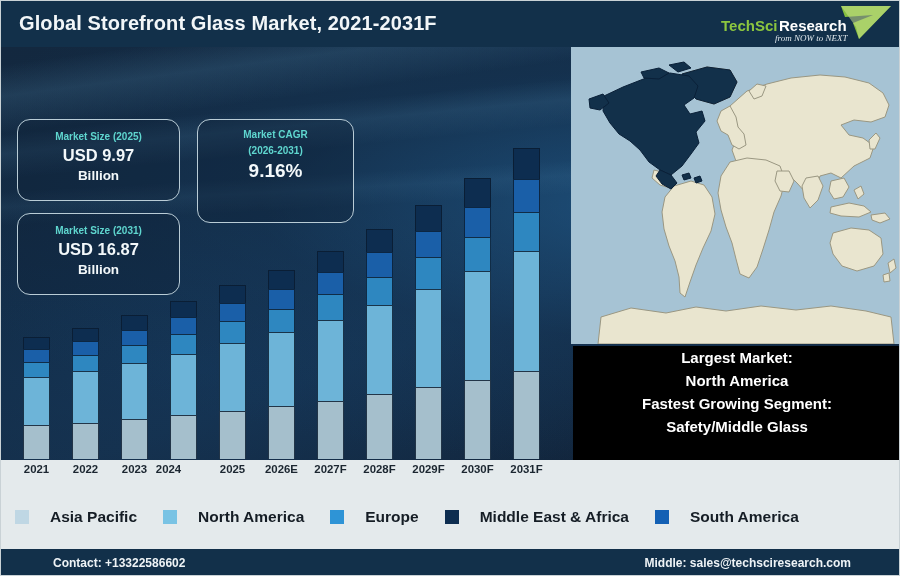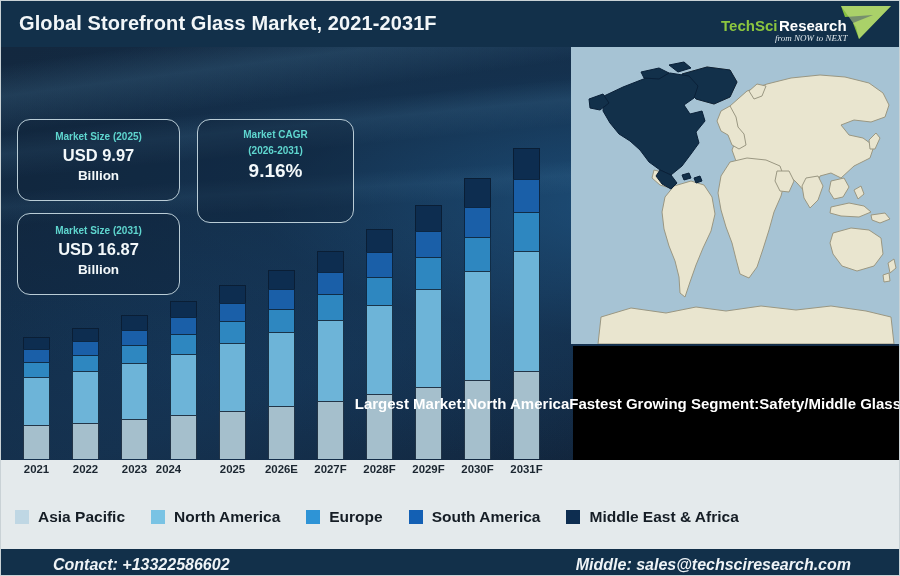--- a/index.html
+++ b/index.html
@@ -147,22 +147,23 @@
   .map-panel svg { display: block; }
 
   
   .info-box {
     position: absolute;
     left: 572px; top: 345px;
     width: 328px; height: 114px;
     background: #000000;
     color: #ffffff;
     display: flex;
+    flex-direction: column;
     align-items: center;
-    justify-content: flex-end;
+    justify-content: flex-start;
     box-sizing: border-box;
   }
   .info-line {
     font-size: 15px;
     font-weight: bold;
     line-height: 23px;
     text-align: center;
     white-space: nowrap;
   }
 
@@ -174,20 +175,21 @@
     background: #e4eaec;
     display: flex;
     align-items: center;
     padding-left: 14px;
     box-sizing: border-box;
   }
   .legend-item {
     display: flex;
     align-items: center;
     margin-right: 26px;
+    gap: 12px;
   }
   .legend-swatch {
     width: 14px; height: 14px;
     margin-right: 9px;
     flex: none;
   }
   .legend-label {
     font-size: 15.5px;
     font-weight: bold;
     color: #151d25;
@@ -197,22 +199,21 @@
   
   .footer {
     position: absolute;
     left: 0; top: 548px;
     width: 900px; height: 28px;
     background: #12304a;
   }
   .footer-text {
     position: absolute;
     top: 7px;
-    font-size: 16px;
-    font-style: italic;
+    font-size: 12px;
     font-weight: bold;
     color: #eef3f6;
     white-space: nowrap;
   }
   #footer-contact { left: 52px; }
   #footer-email   { right: 50px; }
 </style>
 </head>
 <body>
 
@@ -423,26 +424,26 @@
       </div>
       <div class="legend-item">
         <span class="legend-swatch" style="background: rgb(121, 195, 228);"></span>
         <span class="legend-label">North America</span>
       </div>
       <div class="legend-item">
         <span class="legend-swatch" style="background: rgb(46, 148, 214);"></span>
         <span class="legend-label">Europe</span>
       </div>
       <div class="legend-item">
+        <span class="legend-swatch" style="background: rgb(13, 45, 80);"></span>
+        <span class="legend-label">Middle East &amp; Africa</span>
+      </div>
+      <div class="legend-item">
         <span class="legend-swatch" style="background: rgb(19, 96, 180);"></span>
         <span class="legend-label">South America</span>
-      </div>
-      <div class="legend-item">
-        <span class="legend-swatch" style="background: rgb(13, 45, 80);"></span>
-        <span class="legend-label">Middle East &amp; Africa</span>
       </div>
     </div>
 
   <div class="footer">
     <div class="footer-text" id="footer-contact">Contact: +13322586602</div>
     <div class="footer-text" id="footer-email">Middle: sales@techsciresearch.com</div>
   </div>
 
 </div>
 

